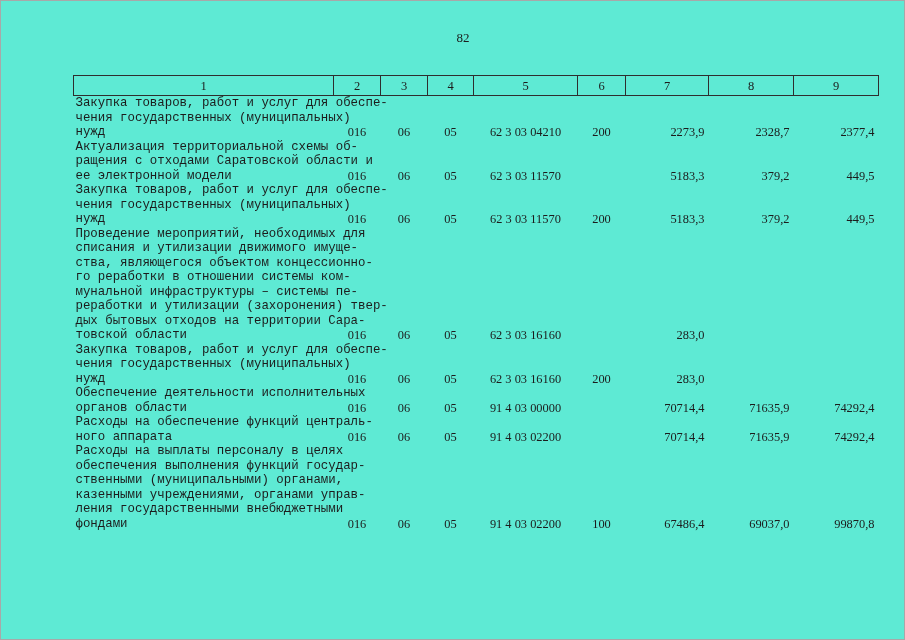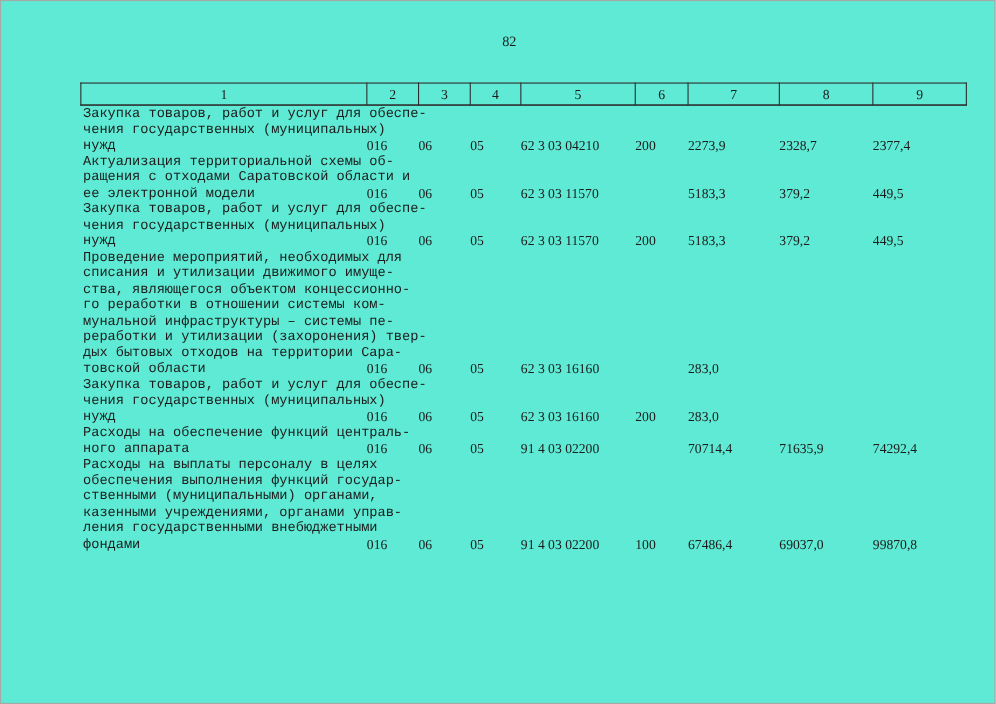--- a/index.html
+++ b/index.html
@@ -47,22 +47,22 @@
   tbody td.desc { padding: 0 2px; font-family: Liberation Mono, monospace; }
   .desc .line {
     white-space: nowrap;
     text-align: justify;
     text-align-last: justify;
   }
   .desc .line.last {
     text-align: right;
     text-align-last: left;
   }
-  tbody td.c { text-align: left; }
-  tbody td.r { padding-right: 4px; }
+  tbody td.c { text-align: center; }
+  tbody td.r { text-align: right; padding-right: 4px; }
 </style>
 </head>
 <body>
 
 <div class="page">
   <div class="page-number">82</div>
 
   <table class="budget-table">
     <colgroup>
       <col style="width:260px">
@@ -164,20 +164,34 @@
           <td class="c">06</td>
           <td class="c">05</td>
           <td class="c">62 3 03 16160</td>
           <td class="c">200</td>
           <td class="r">283,0</td>
           <td class="r"></td>
           <td class="r"></td>
         </tr>
         <tr>
           <td class="desc">
+            <div class="line">Обеспечение деятельности исполнительных</div>
+            <div class="line last">органов области</div>
+          </td>
+          <td class="c">016</td>
+          <td class="c">06</td>
+          <td class="c">05</td>
+          <td class="c">91 4 03 00000</td>
+          <td class="c"></td>
+          <td class="r">70714,4</td>
+          <td class="r">71635,9</td>
+          <td class="r">74292,4</td>
+        </tr>
+        <tr>
+          <td class="desc">
             <div class="line">Расходы на обеспечение функций централь-</div>
             <div class="line last">ного аппарата</div>
           </td>
           <td class="c">016</td>
           <td class="c">06</td>
           <td class="c">05</td>
           <td class="c">91 4 03 02200</td>
           <td class="c"></td>
           <td class="r">70714,4</td>
           <td class="r">71635,9</td>

